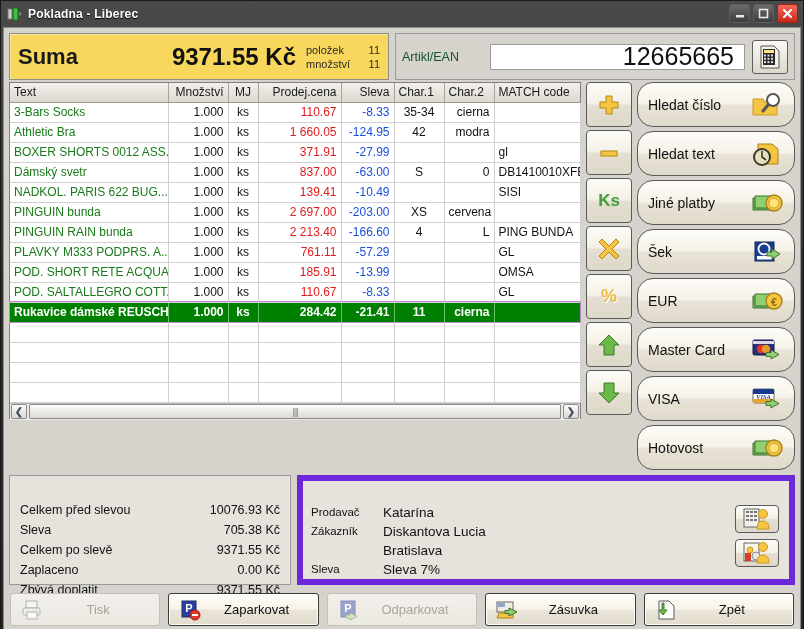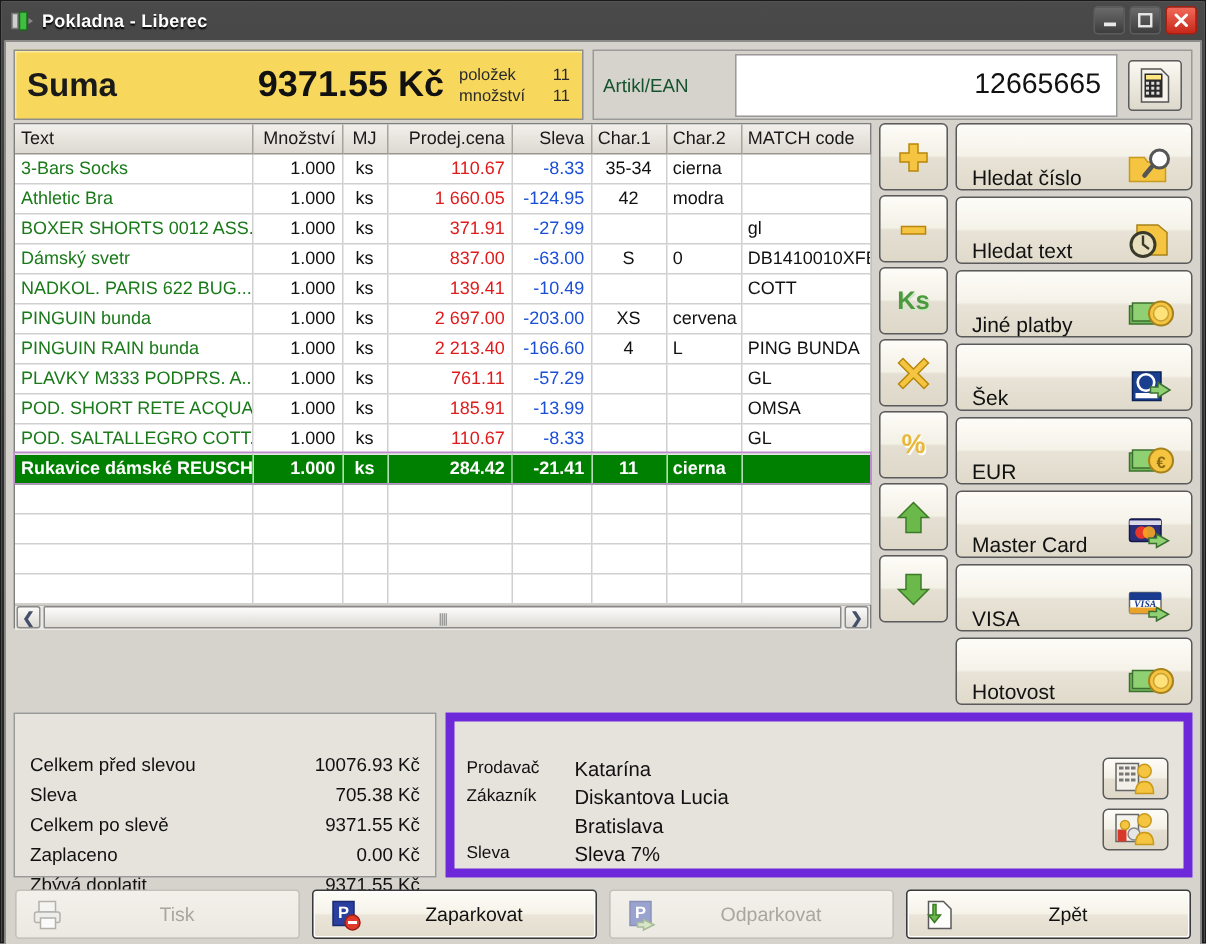--- a/index.html
+++ b/index.html
@@ -72,24 +72,24 @@
   #suma-stats .lbls { text-align:left; }
   #suma-stats .vals { text-align:right; min-width:20px; }
 
   #artikl-box {
     flex:1; background:#d6d3cd;
     border:1px solid #9a9a9a;
     display:flex; align-items:center; padding:0 6px; gap:8px;
   }
   #artikl-label { font-size:12.5px; color:#14532d; }
   #artikl-input {
-    flex:1; height:40px; background:#fff;
+    flex:1; height:24px; background:#fff;
     border:2px solid #fff; outline:1px solid #9a9a9a;
     display:flex; align-items:center; justify-content:flex-end;
-    padding-right:8px; font-size:19px; color:#111;
+    padding-right:8px; font-size:25px; color:#111;
     margin-left:24px;
   }
   #artikl-btn {
     width:36px;height:34px;border:1px solid #5d5d5d;border-radius:3px;
     background:linear-gradient(to bottom,#fbf9f2,#ddd8cb);
     display:flex;align-items:center;justify-content:center;
   }
 
   
   #middle { flex:1; display:flex; padding:0 5px; gap:5px; min-height:0; }
@@ -112,21 +112,21 @@
     border-bottom:1px solid #d0d0d0;
     height:20px; padding:1px 4px; font-size:12px;
     overflow:hidden; white-space:nowrap;
   }
   .c-text { color:#1a7a1a; }
   .c-qty { text-align:right; color:#111; }
   .c-mj { text-align:center; color:#111; }
   .c-price { text-align:right; color:#e01b1b; }
   .c-disc { text-align:right; color:#1b4fd8; }
   .c-ch1 { text-align:center; color:#111; }
-  .c-ch2 { text-align:left; color:#111; }
+  .c-ch2 { text-align:right; color:#111; }
   .c-match { text-align:left; color:#111; }
   tr.sel td {
     background:#008000; color:#fff !important; font-weight:bold;
     border-bottom:1px solid #008000; border-right:1px solid #6abf6a;
   }
   tr.sel td.c-text, tr.sel td.c-price, tr.sel td.c-disc { color:#fff !important; }
   tr.sel { outline:1px solid #c08ad0; }
   #hscroll {
     margin-top:auto; height:17px; flex:0 0 17px;
     background:#ebe9e4; border-top:1px solid #bdbab3;
@@ -151,23 +151,23 @@
   #iconcol { width:46px; flex:0 0 46px; display:flex; flex-direction:column; gap:3px; padding-top:0px;}
   .icobtn {
     height:45px; border:1px solid #5a5a5a; border-radius:4px;
     background:linear-gradient(to bottom,#fdfcf7 0%,#f3f0e6 48%,#e4dfd2 52%,#ded8c9 100%);
     display:flex;align-items:center;justify-content:center;
   }
 
   
   #bigcol { flex:1; display:flex; flex-direction:column; gap:4px; }
   .bigbtn {
-    height:45px; border:1px solid #5a5a5a; border-radius:4px;
+    height:45px; border:1px solid #5a5a5a; border-radius:16px;
     background:linear-gradient(to bottom,#fdfcf7 0%,#f5f2e9 48%,#e8e3d6 52%,#e0dacb 100%);
-    display:flex; align-items:flex-end; padding:0 10px;
+    display:flex; align-items:center; padding:0 10px;
     font-size:14px; color:#111;
   }
   .bigbtn .lbl { flex:1; }
   .bigbtn .ic { width:34px; height:30px; display:flex; align-items:center; justify-content:center; }
 
   
   #panels { display:flex; gap:6px; padding:5px; height:120px; flex:0 0 120px; }
   #totals {
     width:282px; flex:0 0 282px; background:#e6e3dd;
     border:1px solid #9a9a9a; padding:24px 10px;
@@ -350,21 +350,21 @@
                 <td class="c-match">DB1410010XFE</td>
               </tr>
               <tr>
                 <td class="c-text">NADKOL. PARIS 622 BUG...</td>
                 <td class="c-qty">1.000</td>
                 <td class="c-mj">ks</td>
                 <td class="c-price">139.41</td>
                 <td class="c-disc">-10.49</td>
                 <td class="c-ch1"></td>
                 <td class="c-ch2"></td>
-                <td class="c-match">COTT</td>
+                <td class="c-match">SISI</td>
               </tr>
               <tr>
                 <td class="c-text">PINGUIN bunda</td>
                 <td class="c-qty">1.000</td>
                 <td class="c-mj">ks</td>
                 <td class="c-price">2 697.00</td>
                 <td class="c-disc">-203.00</td>
                 <td class="c-ch1">XS</td>
                 <td class="c-ch2">cervena</td>
                 <td class="c-match"></td>
@@ -696,20 +696,31 @@
           <svg width="22" height="22" viewBox="0 0 22 22">
             <rect x="3" y="2" width="14" height="16" fill="#9aa3cf" stroke="#8a91b8"></rect>
             <text x="10" y="13" font-size="11" font-weight="bold" text-anchor="middle" fill="#fff" font-family="Liberation Sans, sans-serif">P</text>
             <path d="M12 14 l7 3.5 l-7 3.5 v-2 h-4 v-3 h4 z" fill="#d6e6c6" stroke="#a8bb98"></path>
           </svg>
         </span>
         <span class="lbl">Odparkovat</span>
       </div>
       <div class="tbbtn active">
         <span class="ic">
+          <svg width="24" height="22" viewBox="0 0 24 22">
+            <rect x="2" y="3" width="16" height="10" fill="#f0ece0" stroke="#6a6a6a"></rect>
+            <rect x="3" y="4" width="7" height="4" fill="#8fa8c8"></rect>
+            <path d="M4 14 h14 v5 h-16 z" fill="#f5c542" stroke="#a8821a"></path>
+            <path d="M14 9 l8 4 l-8 4 v-2.5 h-4 v-3 h4 z" fill="#8fd073" stroke="#3c7030"></path>
+          </svg>
+        </span>
+        <span class="lbl">Zásuvka</span>
+      </div>
+      <div class="tbbtn active">
+        <span class="ic">
           <svg width="22" height="22" viewBox="0 0 22 22">
             <path d="M4 2 h10 l5 5 v13 h-15 z" fill="#fdfdfb" stroke="#5a5a5a"></path>
             <path d="M9 4 v7 h3 l-4 5 l-4 -5 h3 v-7 z" fill="#6bb84b" stroke="#3d7a28"></path>
           </svg>
         </span>
         <span class="lbl">Zpět</span>
       </div>
     </div>
 
   </div>

